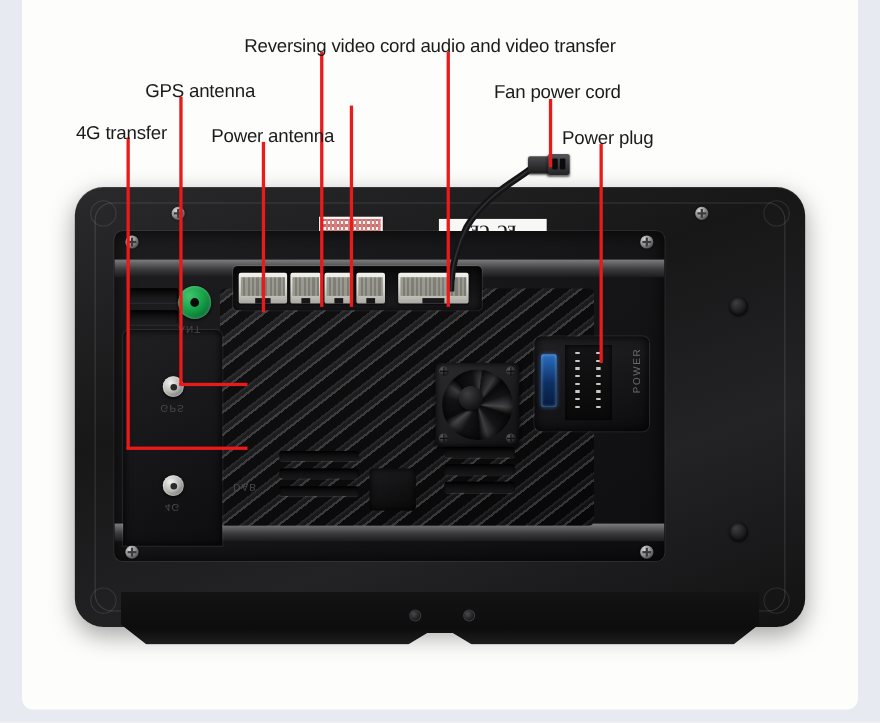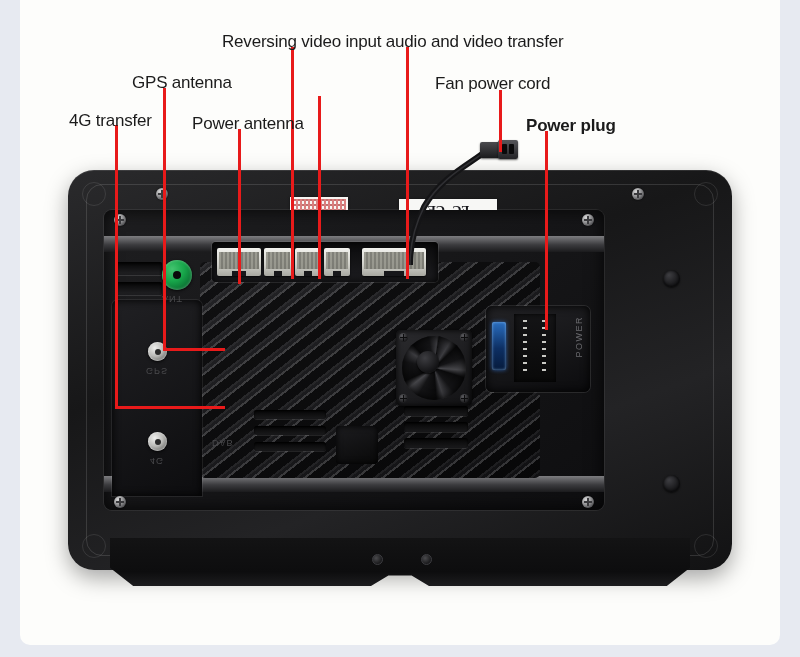--- a/index.html
+++ b/index.html
@@ -422,20 +422,20 @@
   <div class="lead v" style="left:291px;top:47px;height:232px;"></div>
 
   <div class="lead v" style="left:318px;top:96px;height:183px;"></div>
 
   <div class="lead v" style="left:406px;top:47px;height:232px;"></div>
 
   <div class="lead v" style="left:499px;top:90px;height:62px;"></div>
 
   <div class="lead v" style="left:545px;top:131px;height:199px;"></div>
 
-  <div class="callout med" style="left:222px;top:33px;">Reversing video input audio and video transfer</div>
+  <div class="callout med" style="left:222px;top:33px;">Reversing video cord audio and video transfer</div>
   <div class="callout med" style="left:132px;top:74px;">GPS antenna</div>
-  <div class="callout med" style="left:435px;top:75px;text-align:center;">Fan power cord</div>
+  <div class="callout med" style="left:449px;top:75px;text-align:center;">Fan power cord</div>
   <div class="callout med" style="left:69px;top:112px;">4G transfer</div>
   <div class="callout med" style="left:192px;top:115px;">Power antenna</div>
-  <div class="callout med" style="left:526px;top:117px;font-weight:bold;">Power plug</div>
+  <div class="callout med" style="left:511px;top:117px;">Power plug</div>
 
 </div>
 
 </body></html>

